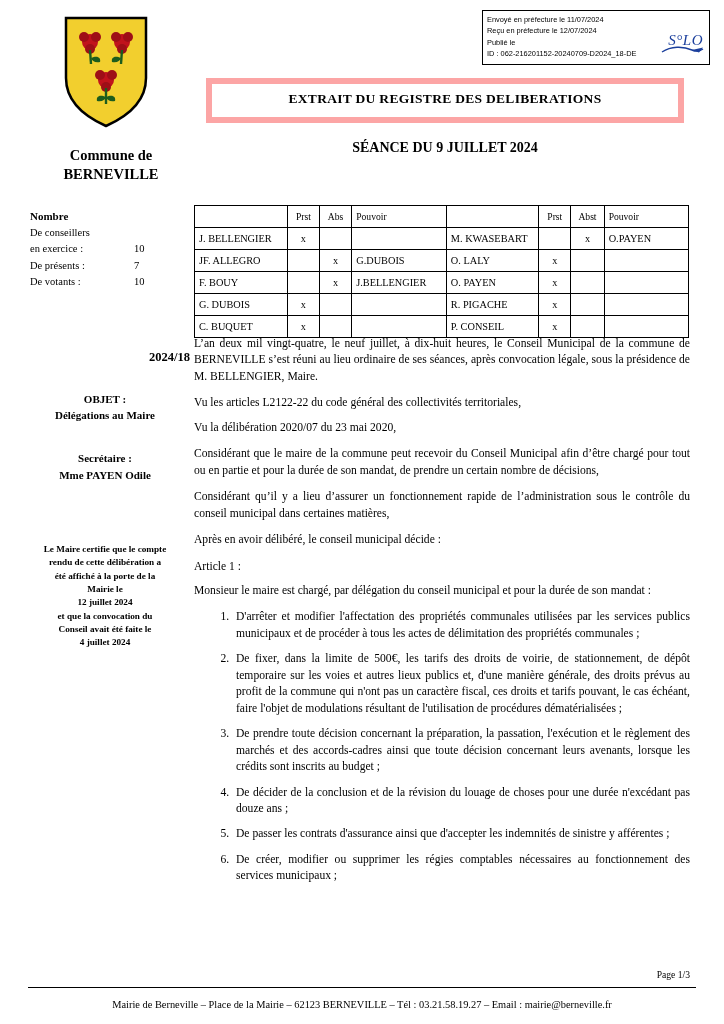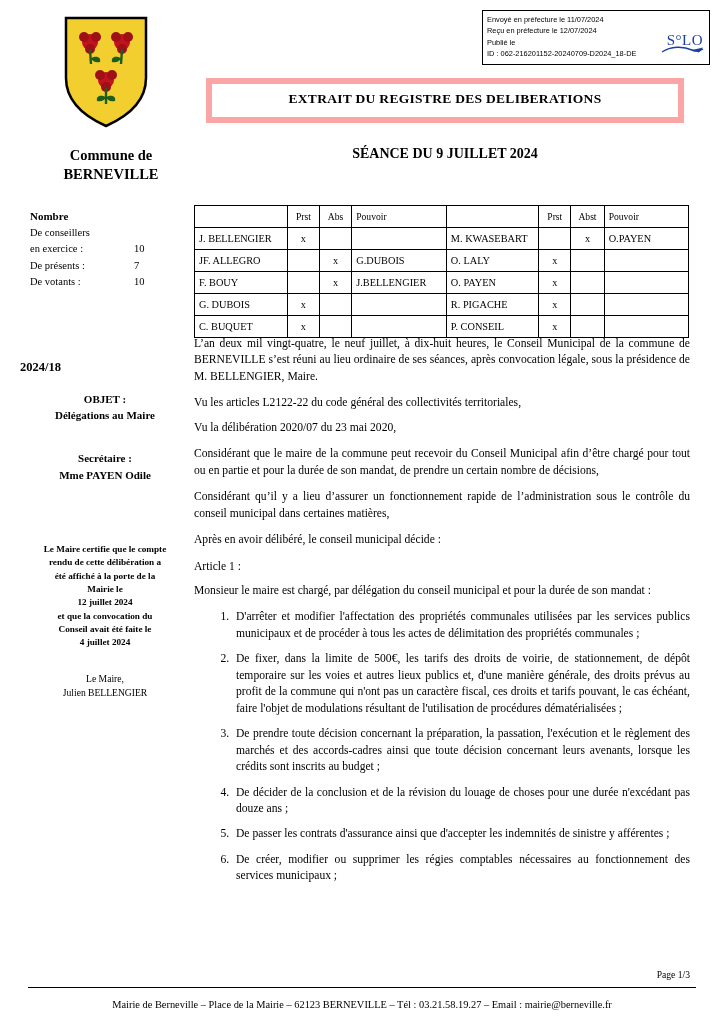--- a/index.html
+++ b/index.html
@@ -35,20 +35,21 @@
     font-family: "Liberation Sans", sans-serif;
     font-size: 7.4px;
     line-height: 1.55;
   }
   .stamp div { white-space: nowrap; }
   .stamp .sig {
     position: absolute;
     right: 6px;
     top: 18px;
     font-family: "Liberation Serif", serif;
+    font-style: italic;
     font-size: 15px;
     color: #1b3f9c;
     letter-spacing: 0.5px;
   }
   .stamp .sigswoosh {
     position: absolute;
     right: 4px;
     top: 33px;
   }
 
@@ -65,21 +66,21 @@
   }
   .title-box .l1, .title-box .l2 {
     font-size: 13.5px;
     font-weight: bold;
     letter-spacing: 0.3px;
     line-height: 1.25;
   }
 
   .seance {
     position: absolute;
-    top: 146px;
+    top: 140px;
     left: 206px;
     width: 478px;
     text-align: center;
     font-size: 14px;
     font-weight: bold;
   }
 
   
   .crest {
     position: absolute;
@@ -112,24 +113,24 @@
   .nombre-block .hd { font-weight: bold; font-size: 11px; }
   .nombre-block .row { position: relative; }
   .nombre-block .row .num {
     position: absolute;
     left: 104px;
     top: 0;
   }
 
   .delib-num {
     position: absolute;
-    top: 360px;
+    top: 350px;
     left: 20px;
     width: 170px;
-    text-align: left;
+    text-align: right;
     font-weight: bold;
     font-size: 12.5px;
   }
   .objet {
     position: absolute;
     top: 392px;
     left: 14px;
     width: 182px;
     text-align: center;
     font-weight: bold;
@@ -334,24 +335,20 @@
     <div>Le Maire certifie que le compte</div>
     <div>rendu de cette délibération a</div>
     <div>été affiché à la porte  de  la</div>
     <div>Mairie  le</div>
     <div>12 juillet 2024</div>
     <div>et  que  la convocation du</div>
     <div>Conseil avait été faite  le</div>
     <div>4 juillet 2024</div>
   </div>
 
-  <div class="maire-sign">
-    <div>Le Maire,</div>
-    <div>Julien BELLENGIER</div>
-  </div>
 
   <table class="attendance">
     <thead>
       <tr>
         <th class="c-name"></th>
         <th class="c-prst">Prst</th>
         <th class="c-abs">Abs</th>
         <th class="c-pouv">Pouvoir</th>
         <th class="c-name"></th>
         <th class="c-prst">Prst</th>

